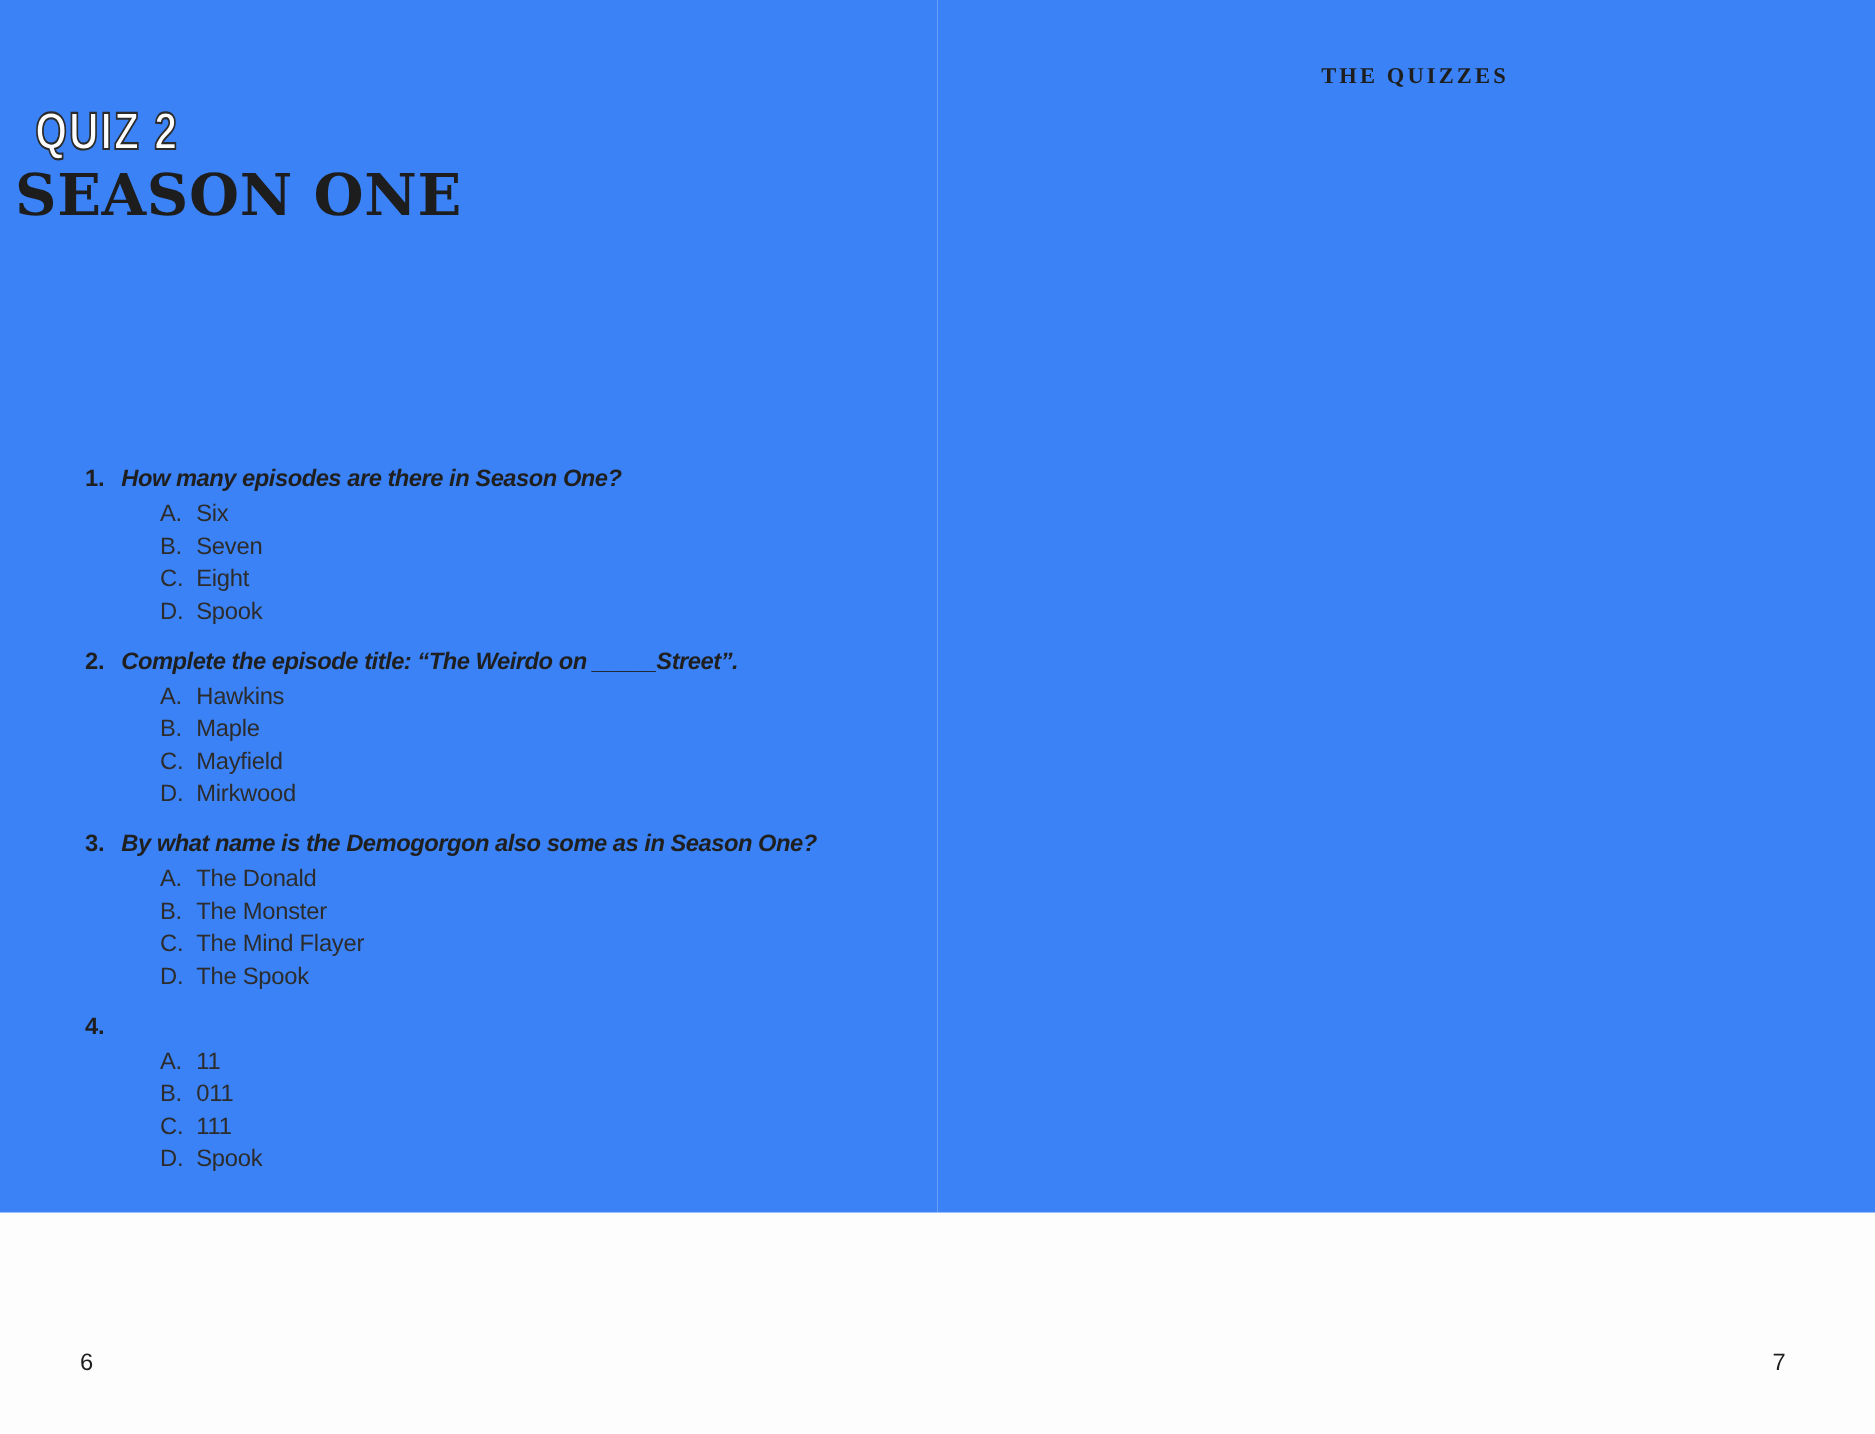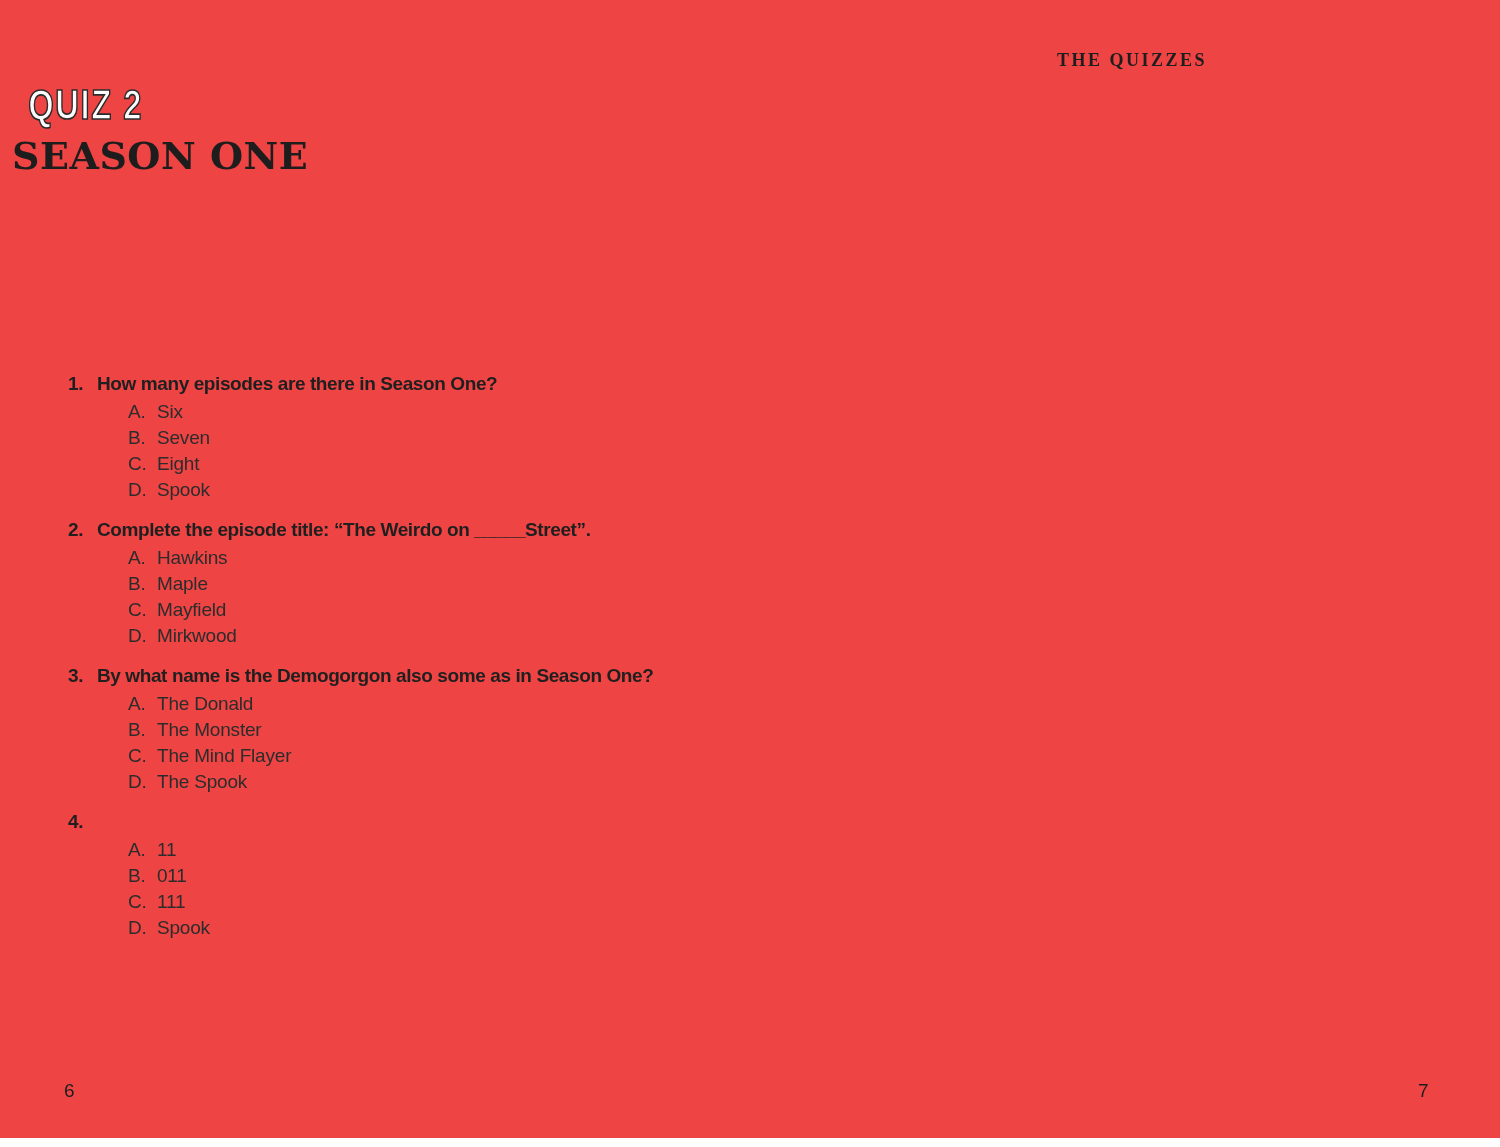--- a/index.html
+++ b/index.html
@@ -5,41 +5,41 @@
   html, body { margin: 0; padding: 0; }
   body {
     width: 1500px; height: 1147px;
     background: #fdfdfd;
     font-family: "Liberation Sans", sans-serif;
     color: #242424;
     position: relative;
     overflow: hidden;
   }
   .page {
-    position: absolute; top: 0; width: 750px; height: 1138px;
-    background: #ef4444;
+    position: absolute; top: 0; width: 750px; height: 970px;
+    background: #3b82f6;
   }
   #page-left  { left: 0; }
   #page-right { left: 750px; }
 
   
   .title-block { position: absolute; top: 82px; left: 12px; width: 750px; }
   .quiz-label {
     display: inline-block;
     font-weight: 700; font-size: 42px; line-height: 46px;
     letter-spacing: 2px;
     color: #fdfdfd;
     -webkit-text-stroke: 1.7px #2b2b2b;
     text-stroke: 1.7px #2b2b2b;
     transform: scaleX(0.78);
   }
   .quiz-title {
     display: inline-block;
     font-family: "DejaVu Serif", "Liberation Serif", serif;
-    font-weight: 700; font-size: 38px; line-height: 50px;
+    font-weight: 700; font-size: 46px; line-height: 50px;
     color: #1d1d1d; letter-spacing: 0.5px;
     margin-top: 3px;
   }
 
   .intro {
     position: absolute; left: 68px; top: 227px; width: 658px;
     font-size: 22px; line-height: 28px; color: #262626;
   }
   .intro .it { font-style: italic; }
 
@@ -58,21 +58,21 @@
 
   .question { margin-bottom: 16px; }
   .q-head { display: flex; align-items: flex-start; }
   .q-num {
     flex: 0 0 29px;
     font-weight: 700; font-size: 19px; line-height: 22px;
     letter-spacing: -0.2px; color: #1f1f1f;
   }
   .q-text {
     font-weight: 700; font-size: 19px; line-height: 22px;
-    letter-spacing: -0.4px; color: #1f1f1f;
+    letter-spacing: -0.4px; color: #1f1f1f; font-style: italic;
   }
   #left-questions  .q-text { max-width: 640px; }
 
   .options { margin: 4px 0 0 60px; }
   .option { display: flex; font-size: 19px; line-height: 26px; letter-spacing: -0.2px; color: #2c2c2c; }
   .opt-letter { flex: 0 0 29px; }
   .opt-text { flex: 1 1 auto; }
 
   .page-num { position: absolute; font-size: 19px; line-height: 22px; color: #1e1e1e; }
   #pn-left  { left: 64px;  top: 1080px; }

